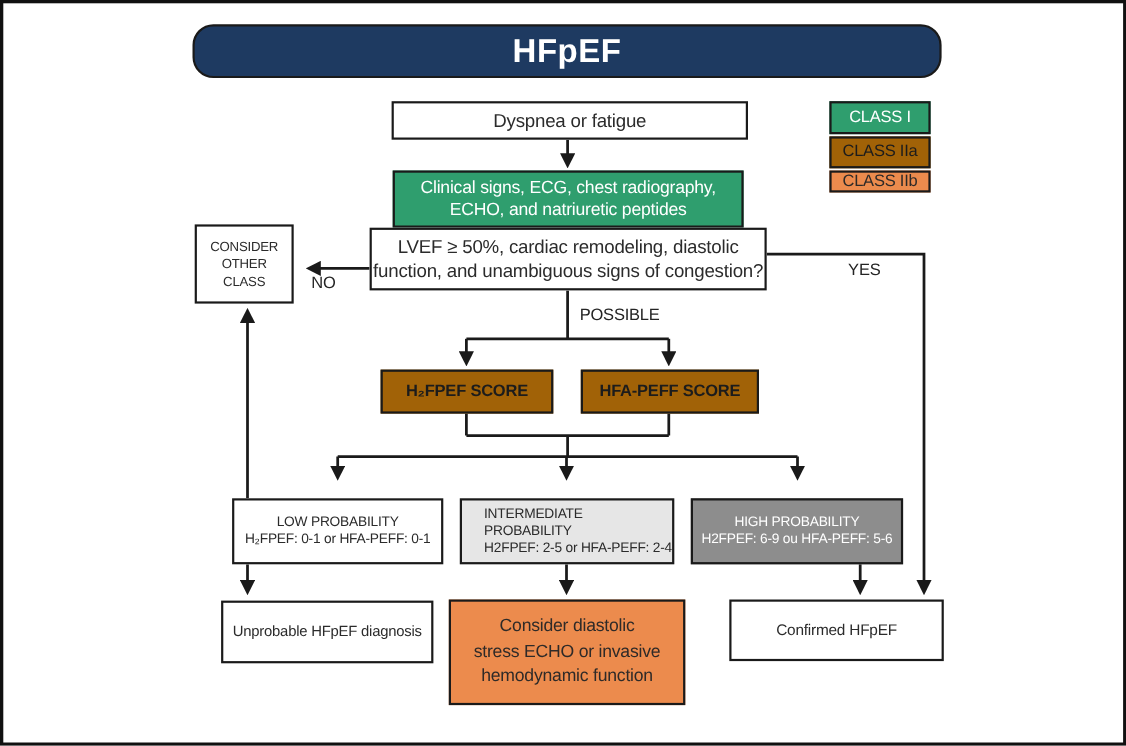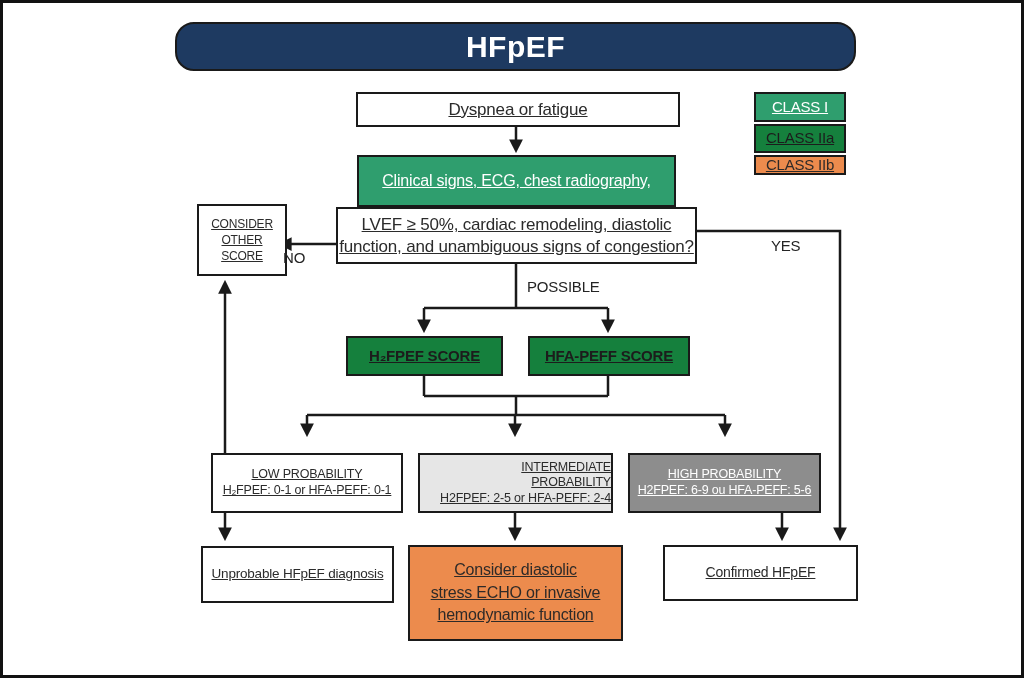--- a/index.html
+++ b/index.html
@@ -10,35 +10,34 @@
     border:3px solid #111;
     background:#ffffff;
     font-family:"Liberation Sans","DejaVu Sans",sans-serif;
     color:#2b2b2b;
     overflow:hidden;
   }
   .overlay{position:absolute;left:0;top:0;pointer-events:none;}
   .node{
     position:absolute;box-sizing:border-box;
     display:flex;flex-direction:column;align-items:center;justify-content:center;
-    text-align:right;
+    text-align:left;
     border:2.5px solid #1a1a1a;
     background:#ffffff;
     line-height:1.25;
     letter-spacing:-0.2px;
-    text-decoration:underline;
   }
   .title-bar{
     position:absolute;box-sizing:border-box;
     display:flex;align-items:center;justify-content:center;
     background:#1e3a61;border:2.5px solid #1a1a1a;
     color:#ffffff;font-size:30px;font-weight:bold;letter-spacing:0.5px;
   }
   .green{background:#2f9e6e;color:#ffffff;}
-  .yellow{background:#15803d;color:#1c1c1c;font-weight:bold;}
+  .yellow{background:#a16207;color:#1c1c1c;font-weight:bold;}
   .orange{background:#ec8b4d;color:#2e2a28;}
   .lightgray{background:#e6e6e6;color:#2b2b2b;padding-left:20px;}
   .darkgray{background:#8d8d8d;color:#ffffff;}
   .flow-label{
     position:absolute;font-size:15px;color:#242424;letter-spacing:-0.2px;
   }
 </style>
 </head>
 <body>
 
@@ -81,31 +80,32 @@
   <div class="node orange" style="left:751px;top:152px;width:92px;height:20px;font-size:15px;">
     <span>CLASS IIb</span>
   </div>
 
   <div class="node" style="left:353px;top:89px;width:324px;height:35px;font-size:17px;border-width:2px;">
     <span>Dyspnea or fatigue</span>
   </div>
 
   <div class="node green" style="left:354px;top:152px;width:319px;height:52px;font-size:16px;border-width:2px;">
     <span>Clinical signs, ECG, chest radiography,</span>
+    <span>ECHO, and natriuretic peptides</span>
   </div>
 
   <div class="node" style="left:333px;top:204px;width:361px;height:57px;font-size:17px;border-width:2px;">
     <span>LVEF ≥ 50%, cardiac remodeling, diastolic</span>
     <span>function, and unambiguous signs of congestion?</span>
   </div>
 
-  <div class="node" style="left:174px;top:201px;width:90px;height:72px;font-size:12px;line-height:1.35;margin-left:20px;">
+  <div class="node" style="left:174px;top:201px;width:90px;height:72px;font-size:12px;line-height:1.35;">
     <span>CONSIDER</span>
     <span>OTHER</span>
-    <span>SCORE</span>
+    <span>CLASS</span>
   </div>
 
   <div class="flow-label" style="left:280px;top:246px;">
     <span>NO</span>
   </div>
   <div class="flow-label" style="left:768px;top:234px;">
     <span>YES</span>
   </div>
   <div class="flow-label" style="left:524px;top:275px;">
     <span>POSSIBLE</span>

